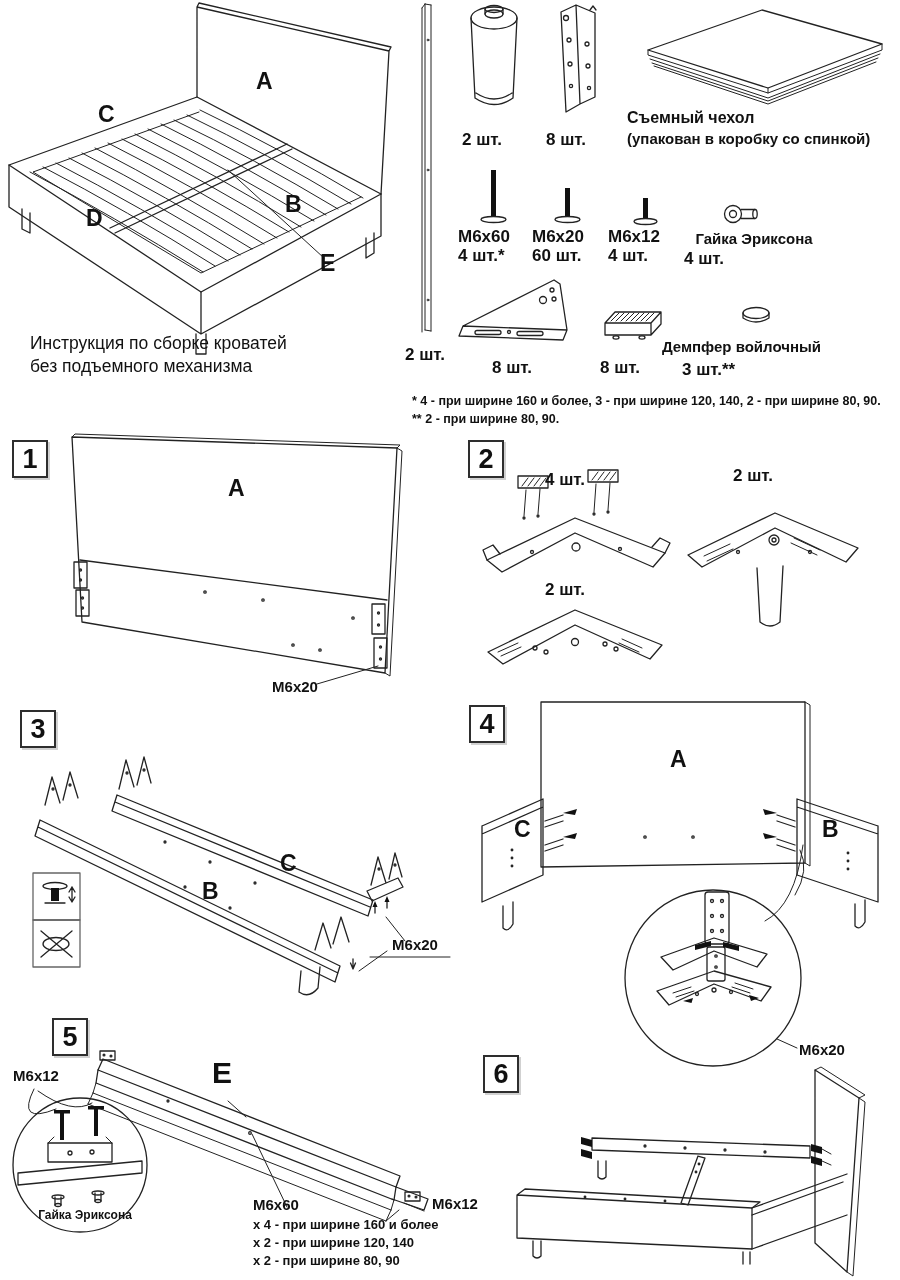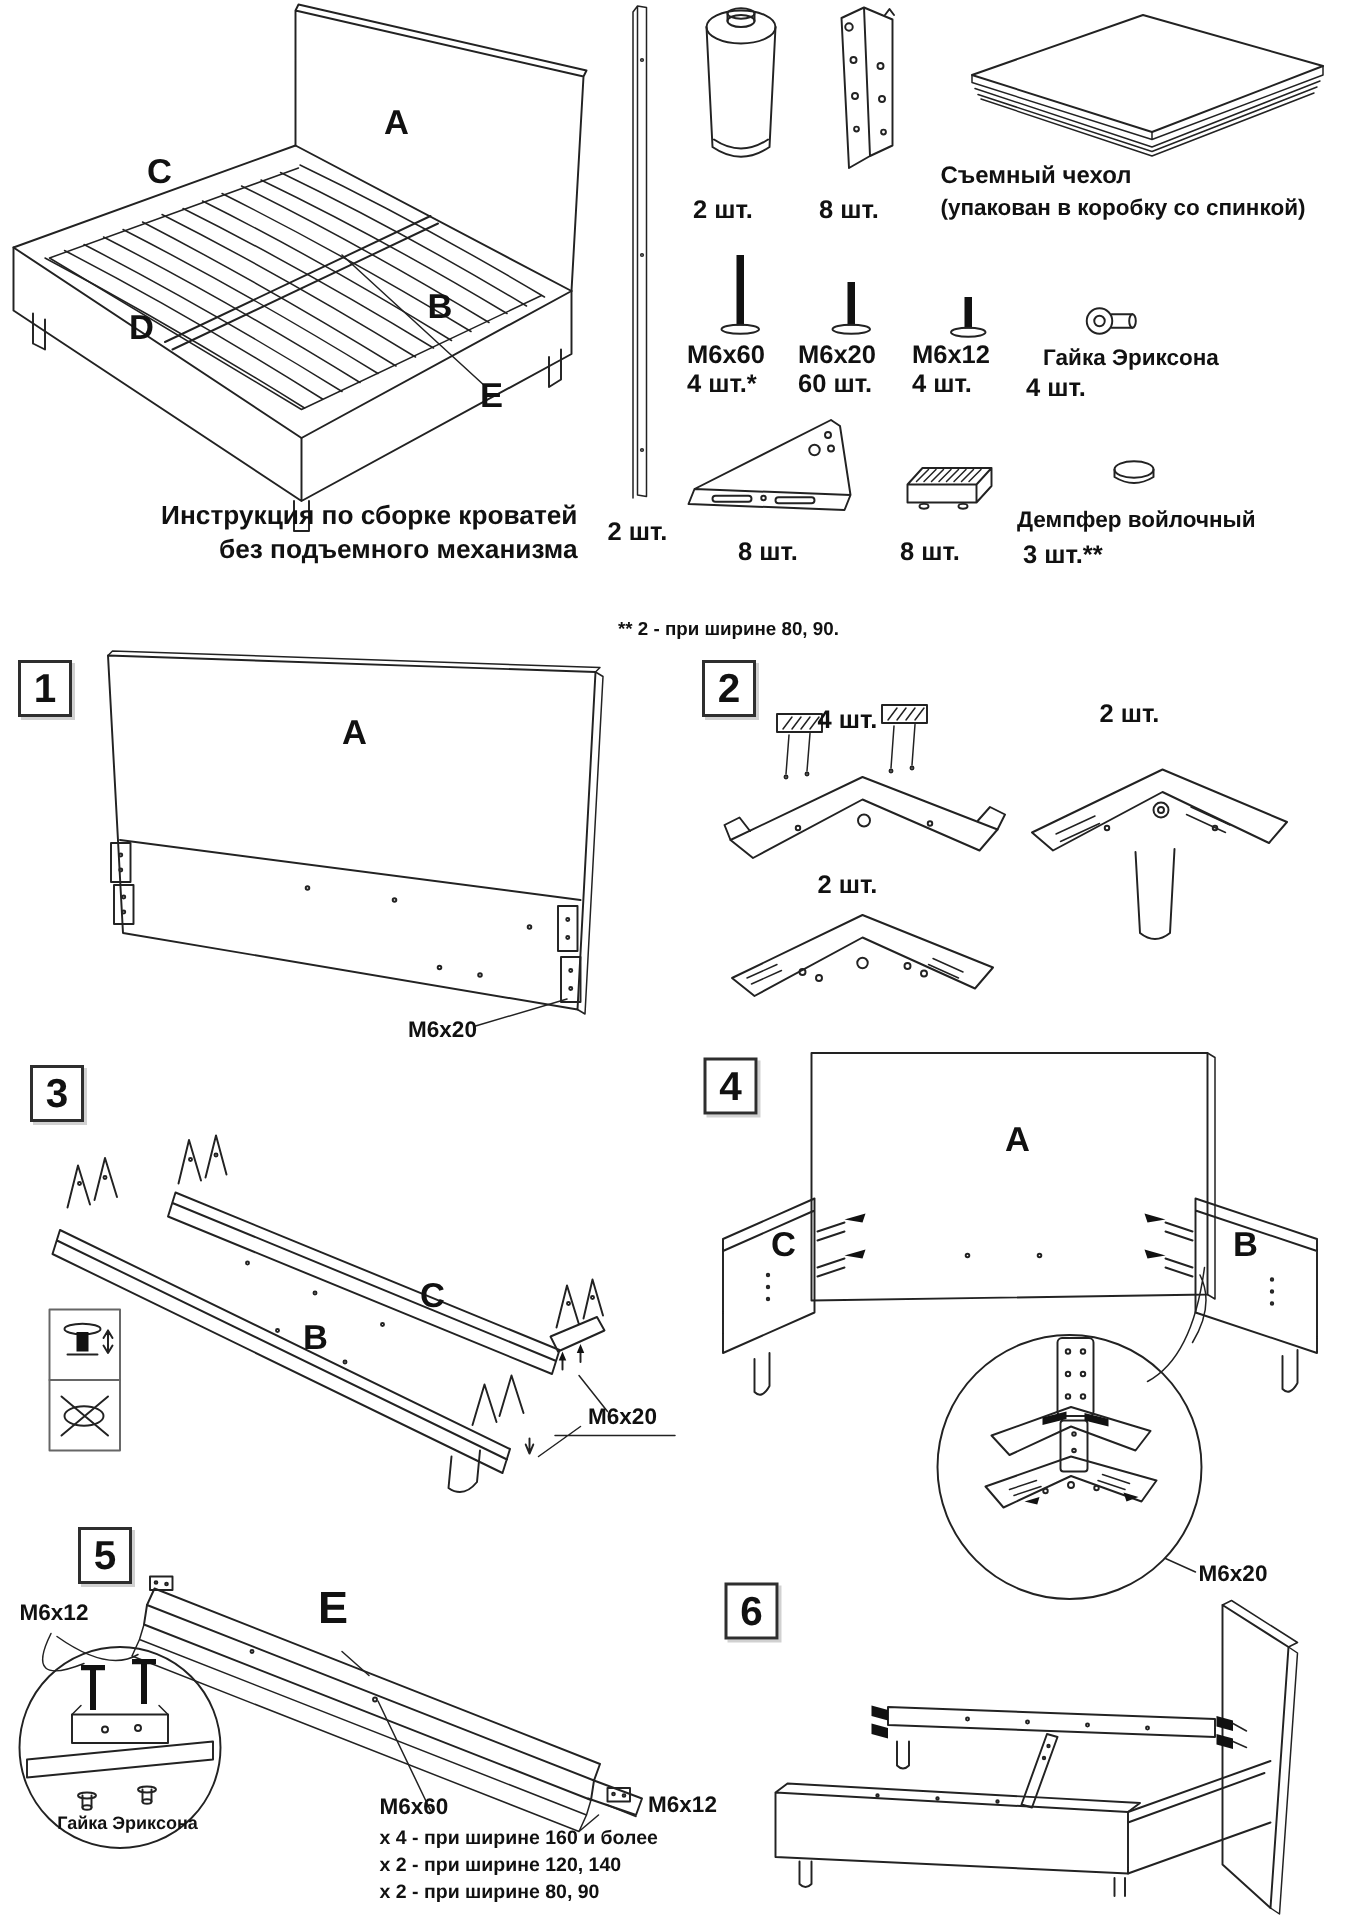--- a/index.html
+++ b/index.html
@@ -10,21 +10,21 @@
   svg.abs{overflow:visible}
   .ln{stroke:#222;fill:none;stroke-width:1.3;stroke-linejoin:round;stroke-linecap:round}
   .thin{stroke-width:1}
   .lbl{font-size:23px;font-weight:bold;line-height:1}
   .biglbl{font-size:30px;font-weight:bold;line-height:1}
   .qty{font-size:17px;font-weight:bold;text-align:left;line-height:1.2}
   .pname{font-size:15px;font-weight:bold;line-height:1.25}
   .pname16{font-size:16px;font-weight:bold;line-height:1.25}
   .scrl{font-size:15px;font-weight:bold;line-height:1;text-align:center}
   .fnote{font-size:12.5px;font-weight:bold;line-height:1.45}
-  .title{font-size:17.5px;font-weight:bold;text-align:right;line-height:1.3}
+  .title{font-size:17.5px;font-weight:normal;text-align:left;line-height:1.3}
   .web{font-size:17px;font-weight:bold;text-align:center}
   .stepbox{width:36px;height:38px;border:2px solid #2e2e2e;background:#fff;
            display:flex;align-items:center;justify-content:center;
            font-size:27px;font-weight:bold;box-shadow:2px 2px 0 rgba(0,0,0,.18)}
   .opt{font-size:13px;font-weight:bold;line-height:1.4}
   .small-lbl{font-size:12px;font-weight:bold;text-align:center}
 </style>
 </head>
 <body>
 
@@ -160,23 +160,24 @@
     </g>
   </svg>
   <span class="qty abs" style="left:600px;top:358px;width:62px">8 шт.</span>
 
   <svg class="abs" style="left:740px;top:306px" width="34" height="22" viewBox="0 0 34 22">
     <g class="ln">
       <ellipse cx="16" cy="7" rx="13" ry="5.5"></ellipse>
       <path d="M3,7 L3,12 Q16,20 29,12 L29,7"></path>
     </g>
   </svg>
-  <span class="pname abs" style="left:678px;top:338px;width:165px;text-align:left">Демпфер войлочный</span>
+  <span class="pname abs" style="left:656px;top:338px;width:165px;text-align:right">Демпфер войлочный</span>
   <span class="qty abs" style="left:682px;top:360px;width:165px">3 шт.**</span>
 
+  <div class="fnote abs" style="left:412px;top:392px;width:486px">* 4 - при ширине 160 и более, 3 - при ширине 120, 140, 2 - при ширине 80, 90.</div>
   <div class="fnote abs" style="left:412px;top:410px;width:486px">** 2 - при ширине 80, 90.</div>
 
   <div class="stepbox abs" style="left:12px;top:440px">1</div>
   <svg class="abs" style="left:55px;top:432px" width="400" height="270" viewBox="0 0 400 270">
     <g class="ln">
       <path d="M17,5 L342,16 L330,241 L27,190 Z M25,128 L332,168"></path>
       <path class="thin" d="M17,5 L20,2 L345,13 L342,16 M342,16 L347,19 L335,244 L330,241"></path>
       <rect x="19" y="130" width="13" height="26"></rect>
         <rect x="21" y="158" width="13" height="26"></rect>
       <circle cx="25.5" cy="138" r="1"></circle>

